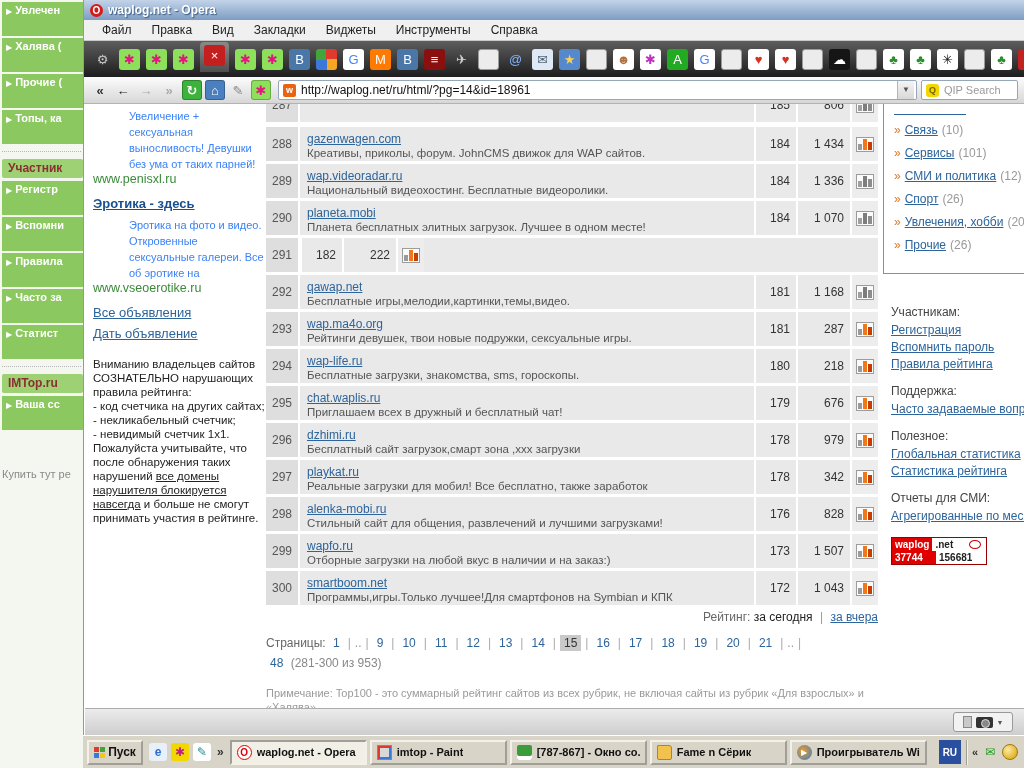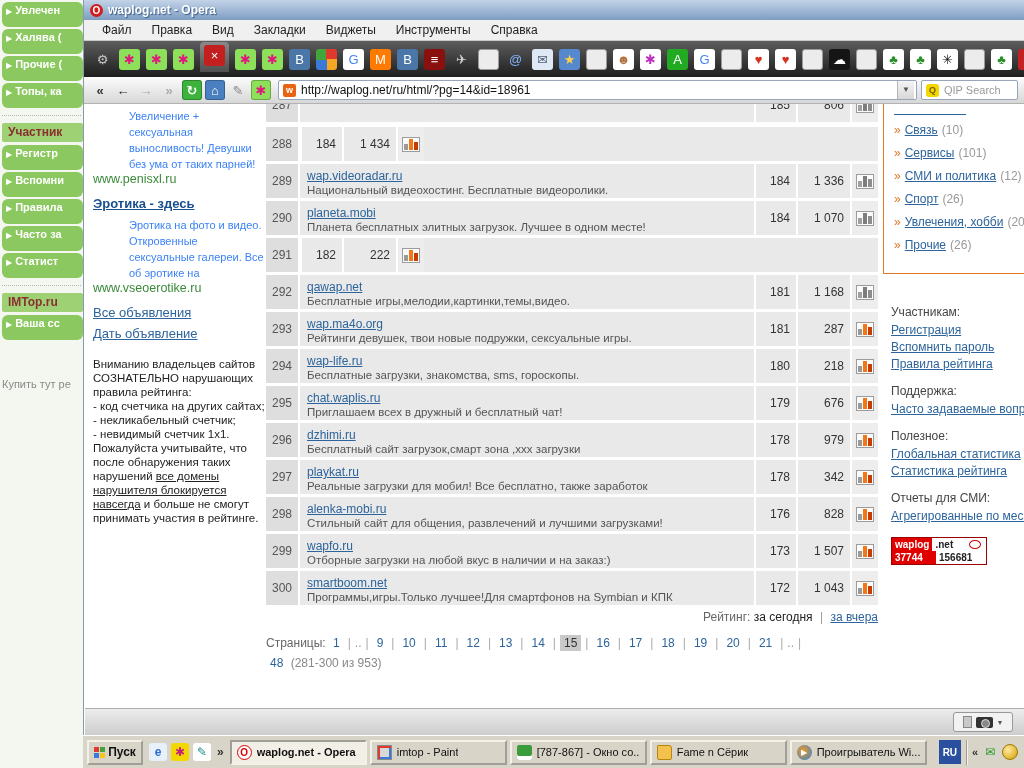--- a/index.html
+++ b/index.html
@@ -1,21 +1,21 @@
 <!DOCTYPE html>
 <html><head>
 <meta charset="utf-8">
 <style>
   * { margin:0; padding:0; box-sizing:border-box; }
   html,body { width:1024px; height:768px; overflow:hidden; }
   body { position:relative; font-family:"Liberation Sans","DejaVu Sans",sans-serif; background:#f3f5ef; }
 
   
   #bg-page { position:absolute; left:0; top:0; width:83px; height:768px; background:#f4f6f0; z-index:0; }
-  .sbtn { height:25px; margin:2px 0 2px 2px; background:#8cc860; border-radius:6px;
+  .sbtn { height:34px; margin:2px 0 2px 2px; background:#8cc860; border-radius:0;
           color:#fff; font-size:11px; font-weight:bold; line-height:17px; padding-left:4px;
           white-space:nowrap; overflow:hidden; }
   .sbtn .arr { font-size:8px; margin-right:3px; color:#fff; }
   .shead { height:19px; margin:3px 0 3px 2px; background:#9ed174; border-radius:2px;
            color:#8a3030; font-size:12px; font-weight:bold; line-height:19px; padding-left:6px;
            white-space:nowrap; overflow:hidden; }
   .dotted { border-top:1px dotted #b5b5b5; margin:7px 2px; }
   #bg-note { margin:38px 0 0 2px; font-size:11px; color:#8a8a8a; white-space:nowrap; overflow:hidden; }
 
   
@@ -147,21 +147,21 @@
   .ql { width:18px; height:18px; border-radius:3px; display:flex; align-items:center; justify-content:center;
         font-size:12px; font-weight:bold; }
   .ql-ie { background:#e8f0fa; color:#2a6fd4; }
   .ql-qip { background:#f2d800; color:#c02080; }
   .ql-pen { background:#fff; color:#1f8a8a; }
   #ql-chev { font-size:12px; font-weight:bold; color:#333; margin-left:2px; }
   #tasks { display:flex; align-items:center; gap:3px; flex:1; }
   .task { width:137px; height:25px; background:#d8d4c8; border:2px outset #f4f1e8; display:flex;
           align-items:center; padding:0 5px; gap:5px; overflow:hidden; }
   .task.active { background:#f2efe6; border:2px inset #f4f1e8; }
-  .task .tl { font-size:11px; color:#111; white-space:nowrap; overflow:hidden; }
+  .task .tl { font-size:11px; color:#111; white-space:nowrap; overflow:hidden;font-weight:bold; }
   .task.active .tl { font-weight:bold; }
   .ti { width:15px; height:15px; flex:0 0 auto; display:flex; align-items:center; justify-content:center;
         font-size:10px; font-weight:bold; }
   .ti-opera { background:#fff; border-radius:50%; color:#d00; border:1px solid #d00; }
   .ti-paint { background:#d8d8d8; border:1px solid #888; box-shadow:inset 2px 2px 0 #e03a2f, inset -2px -2px 0 #3b78d8; }
   .ti-window { background:#3a9c3a; border-radius:2px; box-shadow:inset 0 -4px 0 #fff; }
   .ti-folder { background:#f2c14e; border:1px solid #b8860b; border-radius:1px 3px 2px 2px; }
   .ti-media { background:radial-gradient(circle at 40% 40%, #f59a23, #2a7fd4); border-radius:50%; color:#fff; font-size:8px; }
   #lang { width:22px; height:24px; background:#2a4f9e; color:#fff; font-size:10px; font-weight:bold;
           display:flex; align-items:center; justify-content:center; margin:0 5px; }
@@ -352,20 +352,21 @@
                 <div class="bic gray">
                   <i></i>
                   <i></i>
                   <i></i>
                 </div>
               </div>
             </div>
           </div>
           <div class="trow">
             <div class="c-rank">288</div>
+            <div class="c-main"><a class="site">gazenwagen.com</a><div class="desc">Креативы, приколы, форум. JohnCMS движок для WAP сайтов.</div></div>
             <div class="c-n n1">184</div>
             <div class="c-n n2">1 434</div>
             <div class="c-ic">
               <div class="bic orange">
                 <i></i>
                 <i></i>
                 <i></i>
               </div>
             </div>
           </div>
@@ -526,20 +527,21 @@
           </div>
         </div>
       <div id="rating-row">
         <span>Рейтинг:</span>
         <span class="today">за сегодня</span>
         <span class="pipe">|</span>
         <a class="ylink">за вчера</a>
       </div>
       <div id="pg1"><span>Страницы: </span><a class="pgnum">1</a><span class="pipe">|</span><span class="dots">..</span><span class="pipe">|</span><a class="pgnum">9</a><span class="pipe">|</span><a class="pgnum">10</a><span class="pipe">|</span><a class="pgnum">11</a><span class="pipe">|</span><a class="pgnum">12</a><span class="pipe">|</span><a class="pgnum">13</a><span class="pipe">|</span><a class="pgnum">14</a><span class="pipe">|</span><a class="pgnum cur">15</a><span class="pipe">|</span><a class="pgnum">16</a><span class="pipe">|</span><a class="pgnum">17</a><span class="pipe">|</span><a class="pgnum">18</a><span class="pipe">|</span><a class="pgnum">19</a><span class="pipe">|</span><a class="pgnum">20</a><span class="pipe">|</span><a class="pgnum">21</a><span class="pipe">|</span><span class="dots">..</span><span class="pipe">|</span></div>
       <div id="pg2"><a class="pgnum">48</a><span> (281-300 из 953)</span></div>
+      <div id="note">Примечание: Top100 - это суммарный рейтинг сайтов из всех рубрик, не включая сайты из рубрик «Для взрослых» и «Халява».</div>
     </div>
 
     <div id="catbox">
       <div class="catstub"></div>
       <div id="cats">
           <div class="cat"><span class="arr">»</span><a>Связь</a><span class="cnt">(10)</span></div>
           <div class="cat"><span class="arr">»</span><a>Сервисы</a><span class="cnt">(101)</span></div>
           <div class="cat"><span class="arr">»</span><a>СМИ и политика</a><span class="cnt">(12)</span></div>
           <div class="cat"><span class="arr">»</span><a>Спорт</a><span class="cnt">(26)</span></div>
           <div class="cat"><span class="arr">»</span><a>Увлечения, хобби</a><span class="cnt">(20)</span></div>

